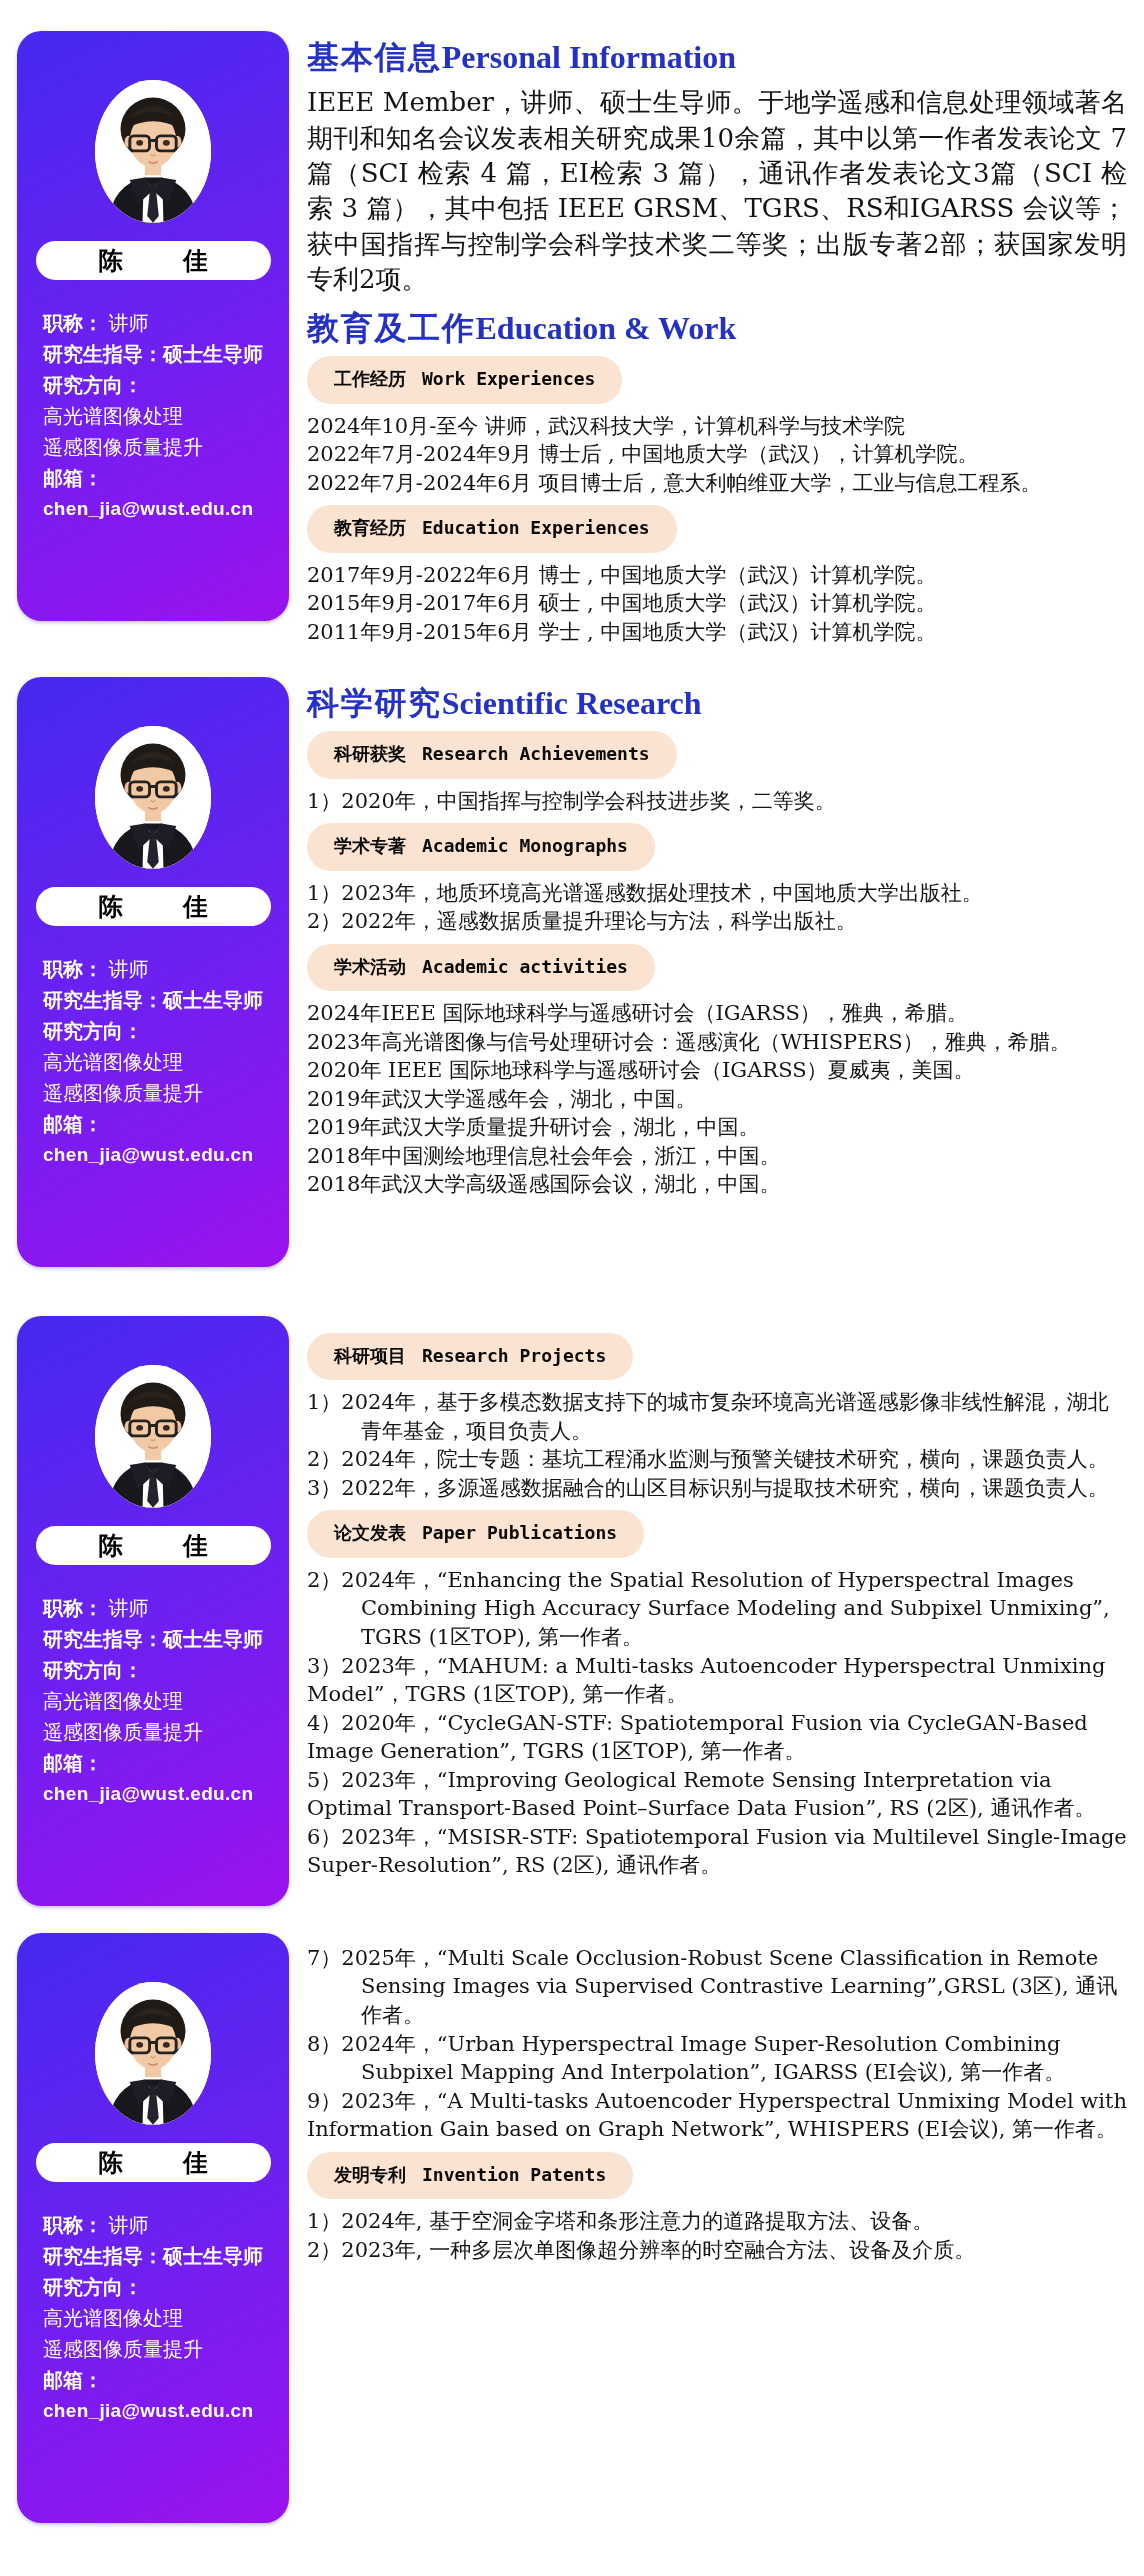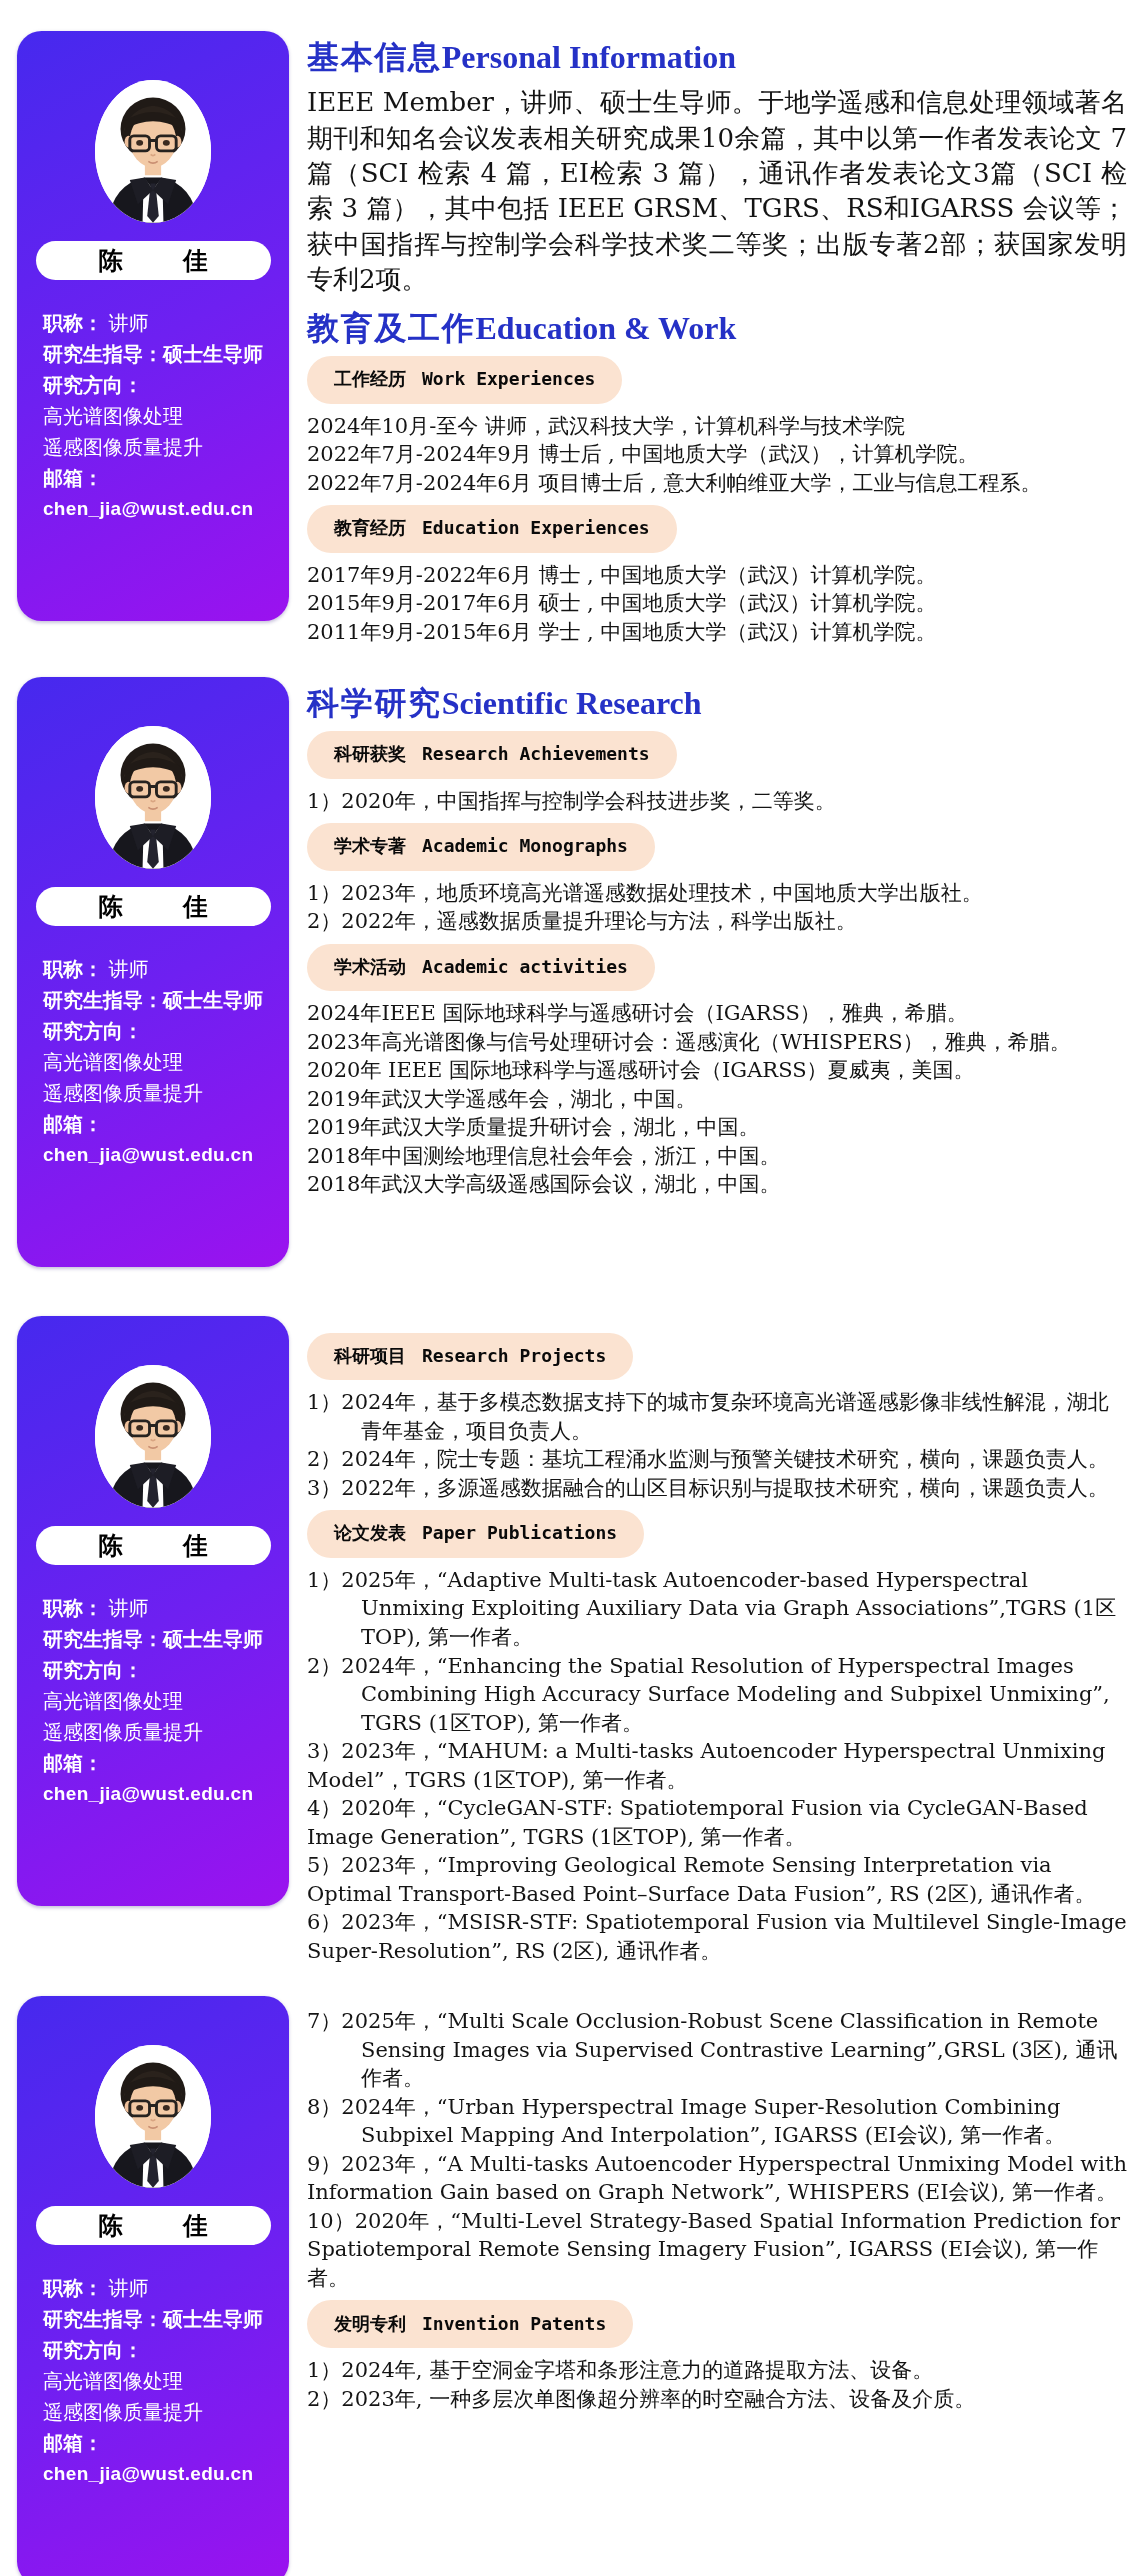--- a/index.html
+++ b/index.html
@@ -308,21 +308,20 @@
           <div class="line">3）2022年，多源遥感数据融合的山区目标识别与提取技术研究，横向，课题负责人。</div>
         </div>
       <div class="badge-row">
         <span class="badge">
           <span class="bzh">论文发表</span>
           <span class="ben">Paper Publications</span>
         </span>
       </div>
       <div class="list">
 
-      <div class="line hang">1）2025年，“Adaptive Multi-task Autoencoder-based Hyperspectral Unmixing Exploiting Auxiliary Data via Graph Associations”,TGRS (1区TOP), 第一作者。</div>
           <div class="line hang">2）2024年，“Enhancing the Spatial Resolution of Hyperspectral Images Combining High Accuracy Surface Modeling and Subpixel Unmixing”, TGRS (1区TOP), 第一作者。</div>
           <div class="line">3）2023年，“MAHUM: a Multi-tasks Autoencoder Hyperspectral Unmixing Model”，TGRS (1区TOP), 第一作者。</div>
           <div class="line">4）2020年，“CycleGAN-STF: Spatiotemporal Fusion via CycleGAN-Based Image Generation”, TGRS (1区TOP), 第一作者。</div>
           <div class="line">5）2023年，“Improving Geological Remote Sensing Interpretation via Optimal Transport-Based Point–Surface Data Fusion”, RS (2区), 通讯作者。</div>
           <div class="line">6）2023年，“MSISR-STF: Spatiotemporal Fusion via Multilevel Single-Image Super-Resolution”, RS (2区), 通讯作者。</div>
         </div>
     </div>
   </section>
 
   <section class="row s4">
@@ -369,21 +368,20 @@
       <div class="inforow email-line">chen_jia@wust.edu.cn</div>
     </div>
   </aside>
 
     <div class="content">
       <div class="list">
 
       <div class="line hang">7）2025年，“Multi Scale Occlusion-Robust Scene Classification in Remote Sensing Images via Supervised Contrastive Learning”,GRSL (3区), 通讯作者。</div>
           <div class="line hang">8）2024年，“Urban Hyperspectral Image Super-Resolution Combining Subpixel Mapping And Interpolation”, IGARSS (EI会议), 第一作者。</div>
           <div class="line">9）2023年，“A Multi-tasks Autoencoder Hyperspectral Unmixing Model with Information Gain based on Graph Network”, WHISPERS (EI会议), 第一作者。</div>
-          <div class="line">10）2020年，“Multi-Level Strategy-Based Spatial Information Prediction for Spatiotemporal Remote Sensing Imagery Fusion”, IGARSS (EI会议), 第一作者。</div>
         </div>
       <div class="badge-row">
         <span class="badge">
           <span class="bzh">发明专利</span>
           <span class="ben">Invention Patents</span>
         </span>
       </div>
       <div class="list">
 
       <div class="line">1）2024年, 基于空洞金字塔和条形注意力的道路提取方法、设备。</div>

